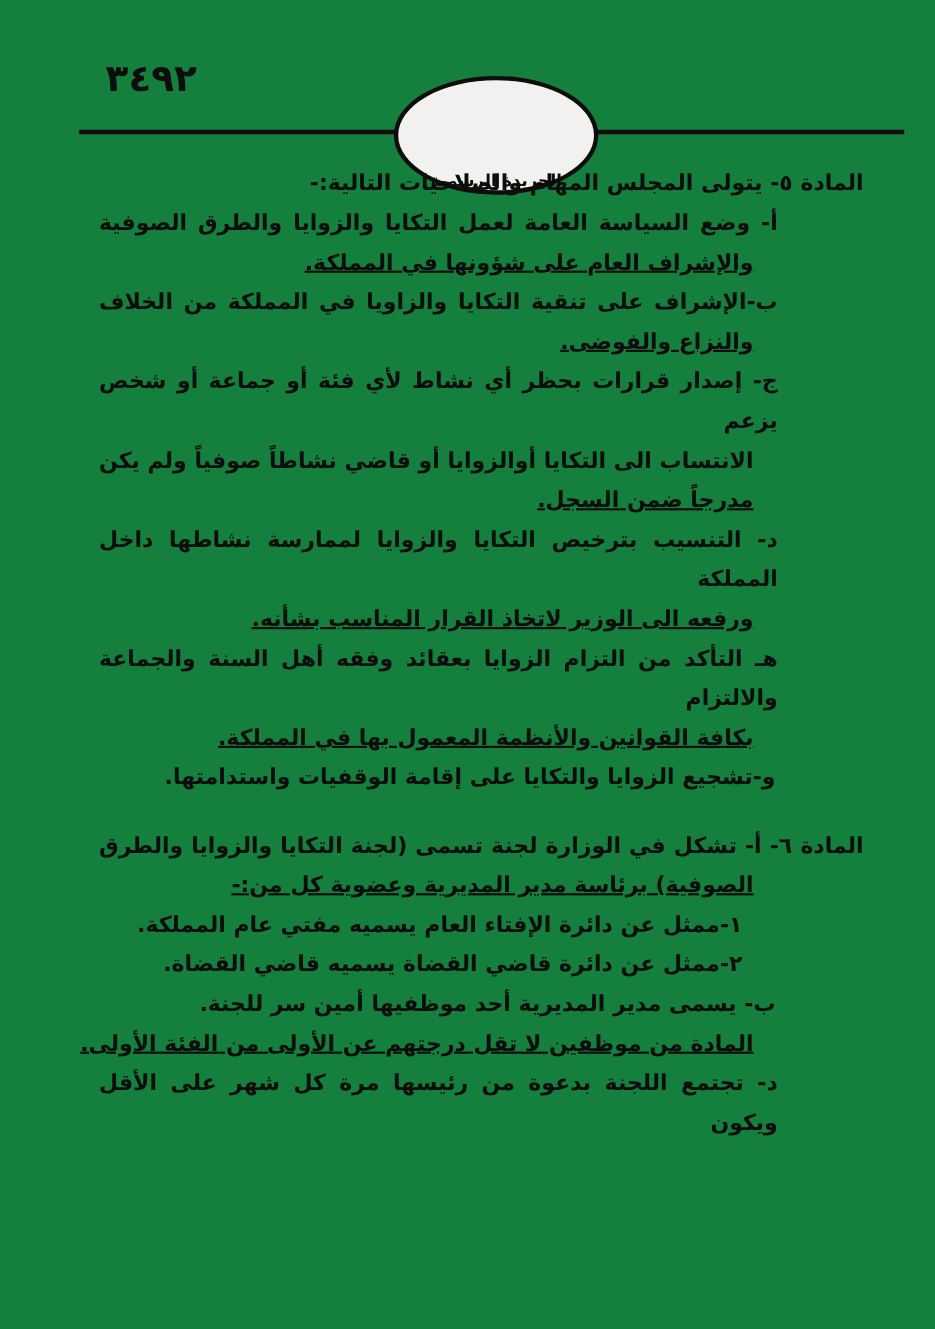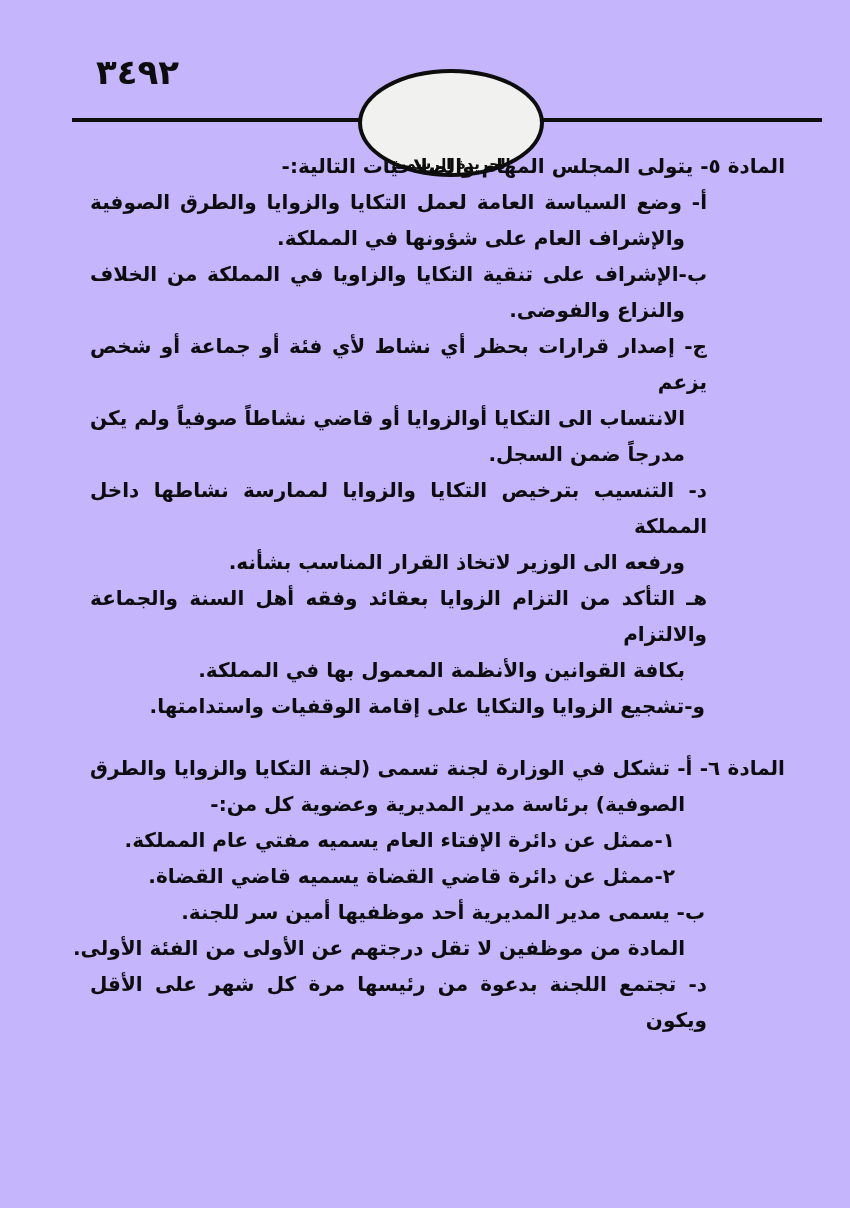--- a/index.html
+++ b/index.html
@@ -1,20 +1,20 @@
 <!DOCTYPE html>
 <html lang="ar" dir="rtl"><head>
 <meta charset="utf-8">
 <style>
   html,body{margin:0;padding:0;}
   .page{
     position:relative;
     width:850px;
     height:1208px;
-    background:#c4b5fd;
+    background:#15803d;
     overflow:hidden;
     font-family:"DejaVu Sans", sans-serif;
     color:#0d0d0d;
     direction:rtl;
   }
   
   .page-number{
     position:absolute;
     left:96px; top:52px;
     font-size:34px;
@@ -61,21 +61,21 @@
   
   .ln.j{
     white-space:normal;
     text-align:justify;
     text-align-last:justify;
   }
   .madda{padding-right:0;}
   .i-first{padding-right:78px;}
   .i-single{padding-right:80px;}
   .mid{padding-right:100px;}
-  .cont{padding-right:100px;}
+  .cont{padding-right:100px;text-decoration:underline;}
   .sub{padding-right:110px;}
 </style>
 </head>
 <body>
 
 <div class="page">
 
   <div class="page-number">٣٤٩٢</div>
   <div class="header-rule"></div>
   <div class="gazette-oval">

